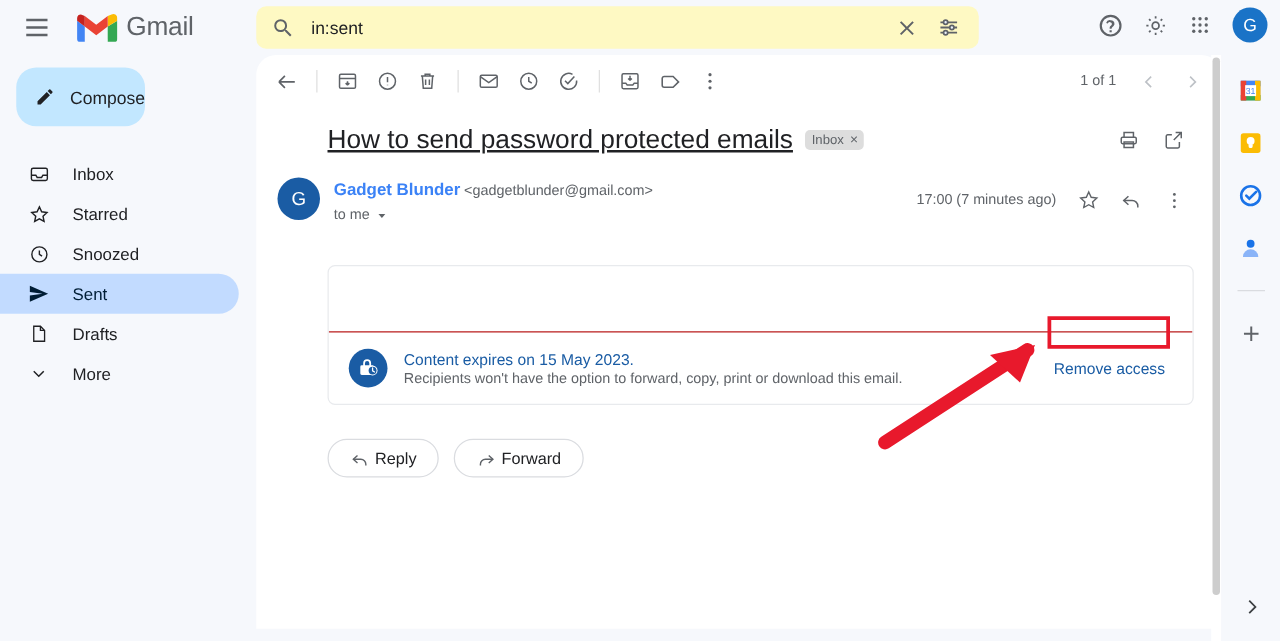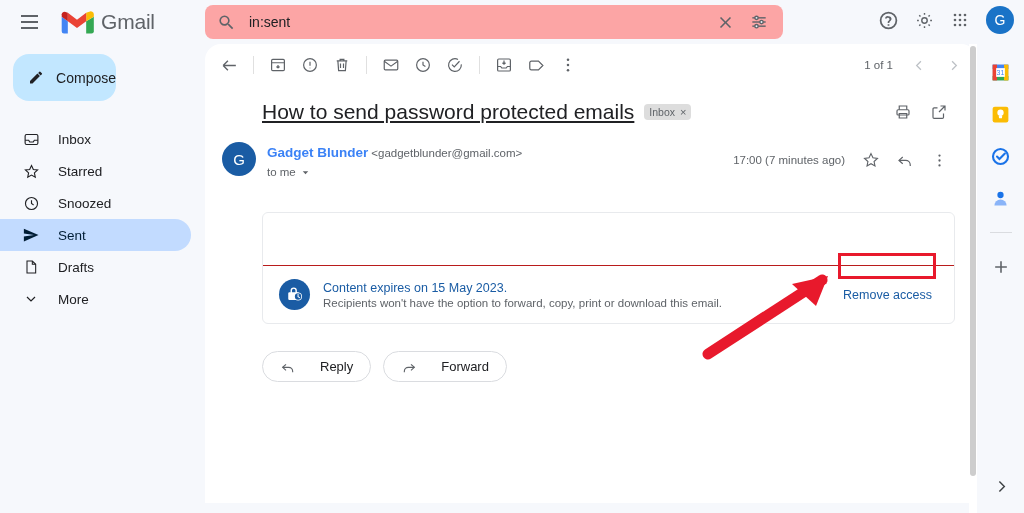--- a/index.html
+++ b/index.html
@@ -24,21 +24,21 @@
   .hamburger span { display: block; width: 17px; height: 1.8px; background: #5f6368; }
   .logo-wrap { display: flex; align-items: center; margin-left: 14px; gap: 7px; }
   .logo-m { width: 34px; height: 26px; }
   .logo-text {
     font-size: 21px; color: #5f6368; letter-spacing: -0.2px;
     font-family: "Liberation Sans", sans-serif;
   }
 
   .search-box {
     position: absolute; left: 205px; top: 5px; width: 578px; height: 34px;
-    background: #fca5a5; border-radius: 8px; display: flex; align-items: center;
+    background: #fef9c3; border-radius: 8px; display: flex; align-items: center;
   }
   .search-icon-btn {
     width: 34px; height: 34px; margin-left: 4px; display: flex;
     align-items: center; justify-content: center; cursor: pointer; border-radius: 50%;
   }
   .search-input {
     flex: 1; border: none; outline: none; background: transparent;
     font-size: 14px; color: #202124; padding-left: 6px;
     font-family: "Liberation Sans", sans-serif;
   }
@@ -142,21 +142,21 @@
   .conf-text { margin-left: 13px; }
   .conf-title { font-size: 12.5px; color: #1a5ca4; }
   .conf-sub { font-size: 11.5px; color: #5f6368; margin-top: 2px; }
   .remove-access {
     margin-left: auto; font-size: 12.5px; color: #1a5ca4;
     cursor: pointer; padding: 4px 8px; white-space: nowrap;
   }
 
   .reply-row { display: flex; gap: 12px; margin: 27px 0 0 57px; }
   .pill {
-    display: flex; align-items: center; gap: 24px; height: 31px;
+    display: flex; align-items: center; gap: 4px; height: 31px;
     border: 1px solid #dadce0; border-radius: 16px; padding: 0 17px;
     background: #fff; cursor: pointer; font-size: 13px; color: #202124;
     font-family: "Liberation Sans", sans-serif;
   }
 
   
   .rightbar {
     position: absolute; right: 0; top: 44px; width: 47px; height: 469px;
     background: #f6f8fc; display: flex; flex-direction: column;
     align-items: center; padding-top: 16px; gap: 18px;

